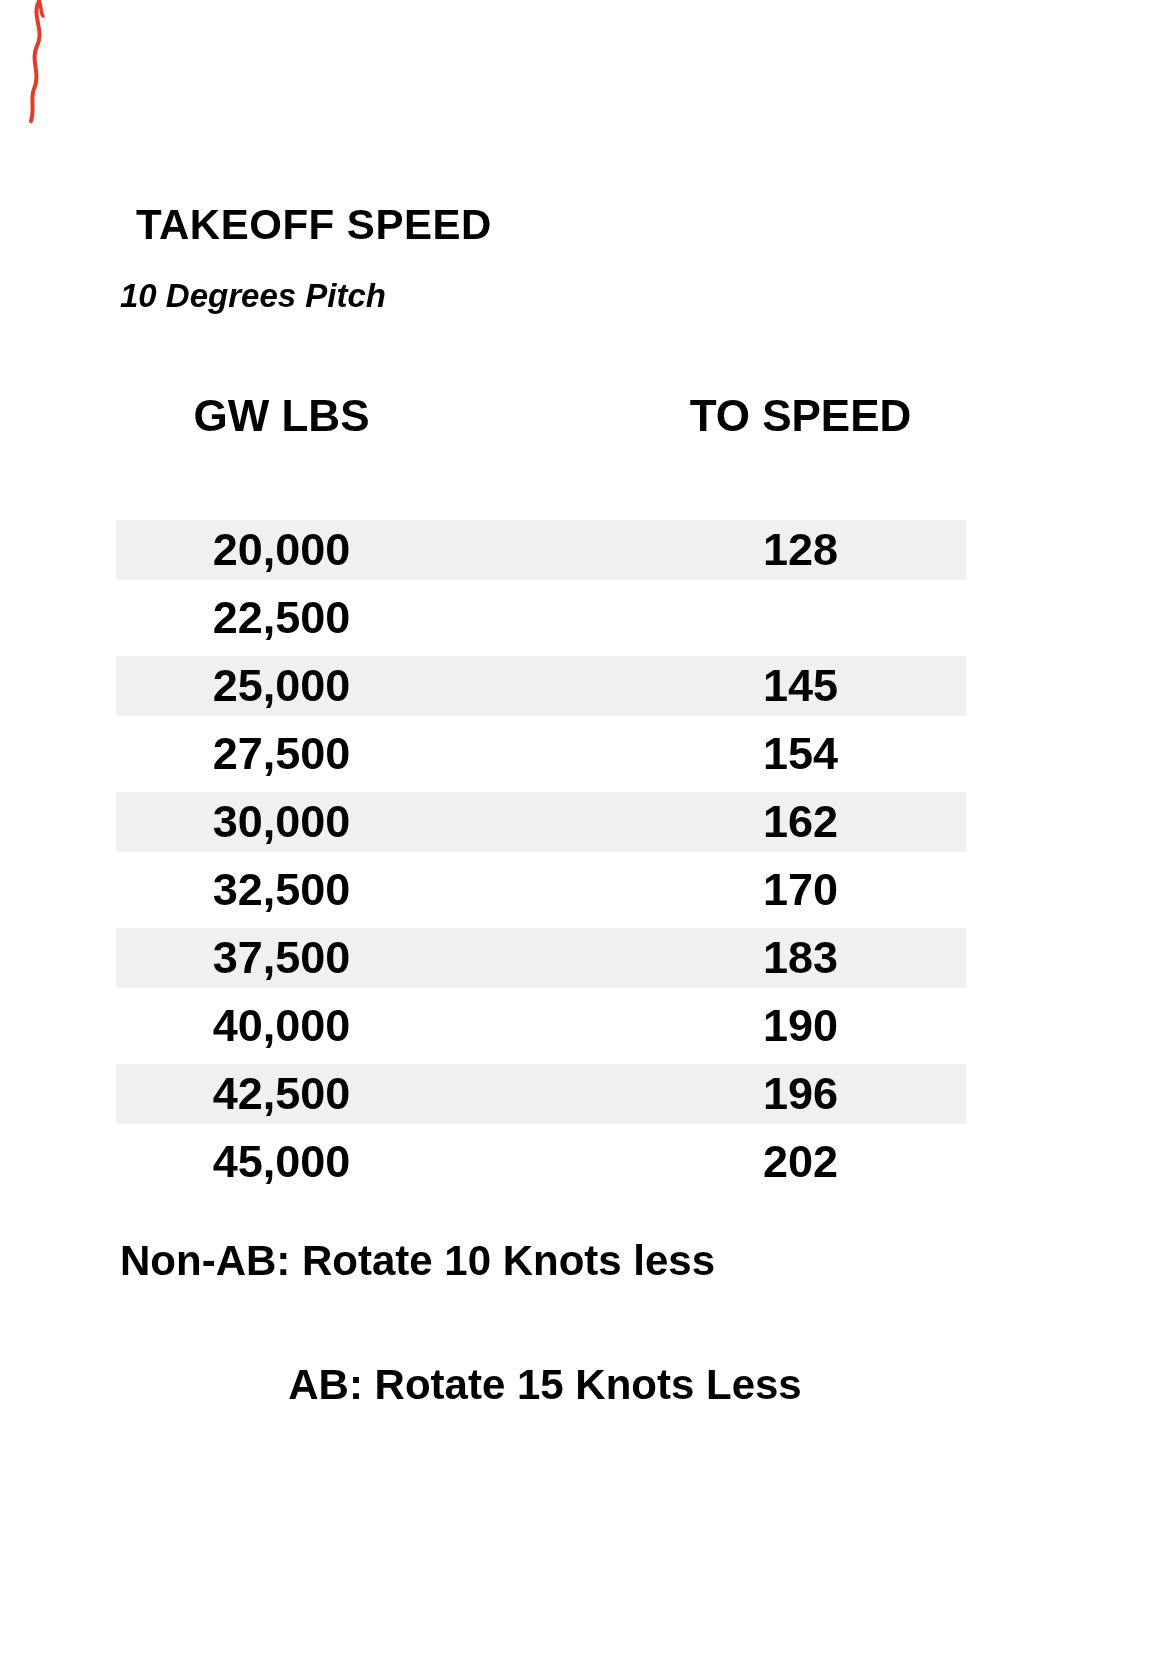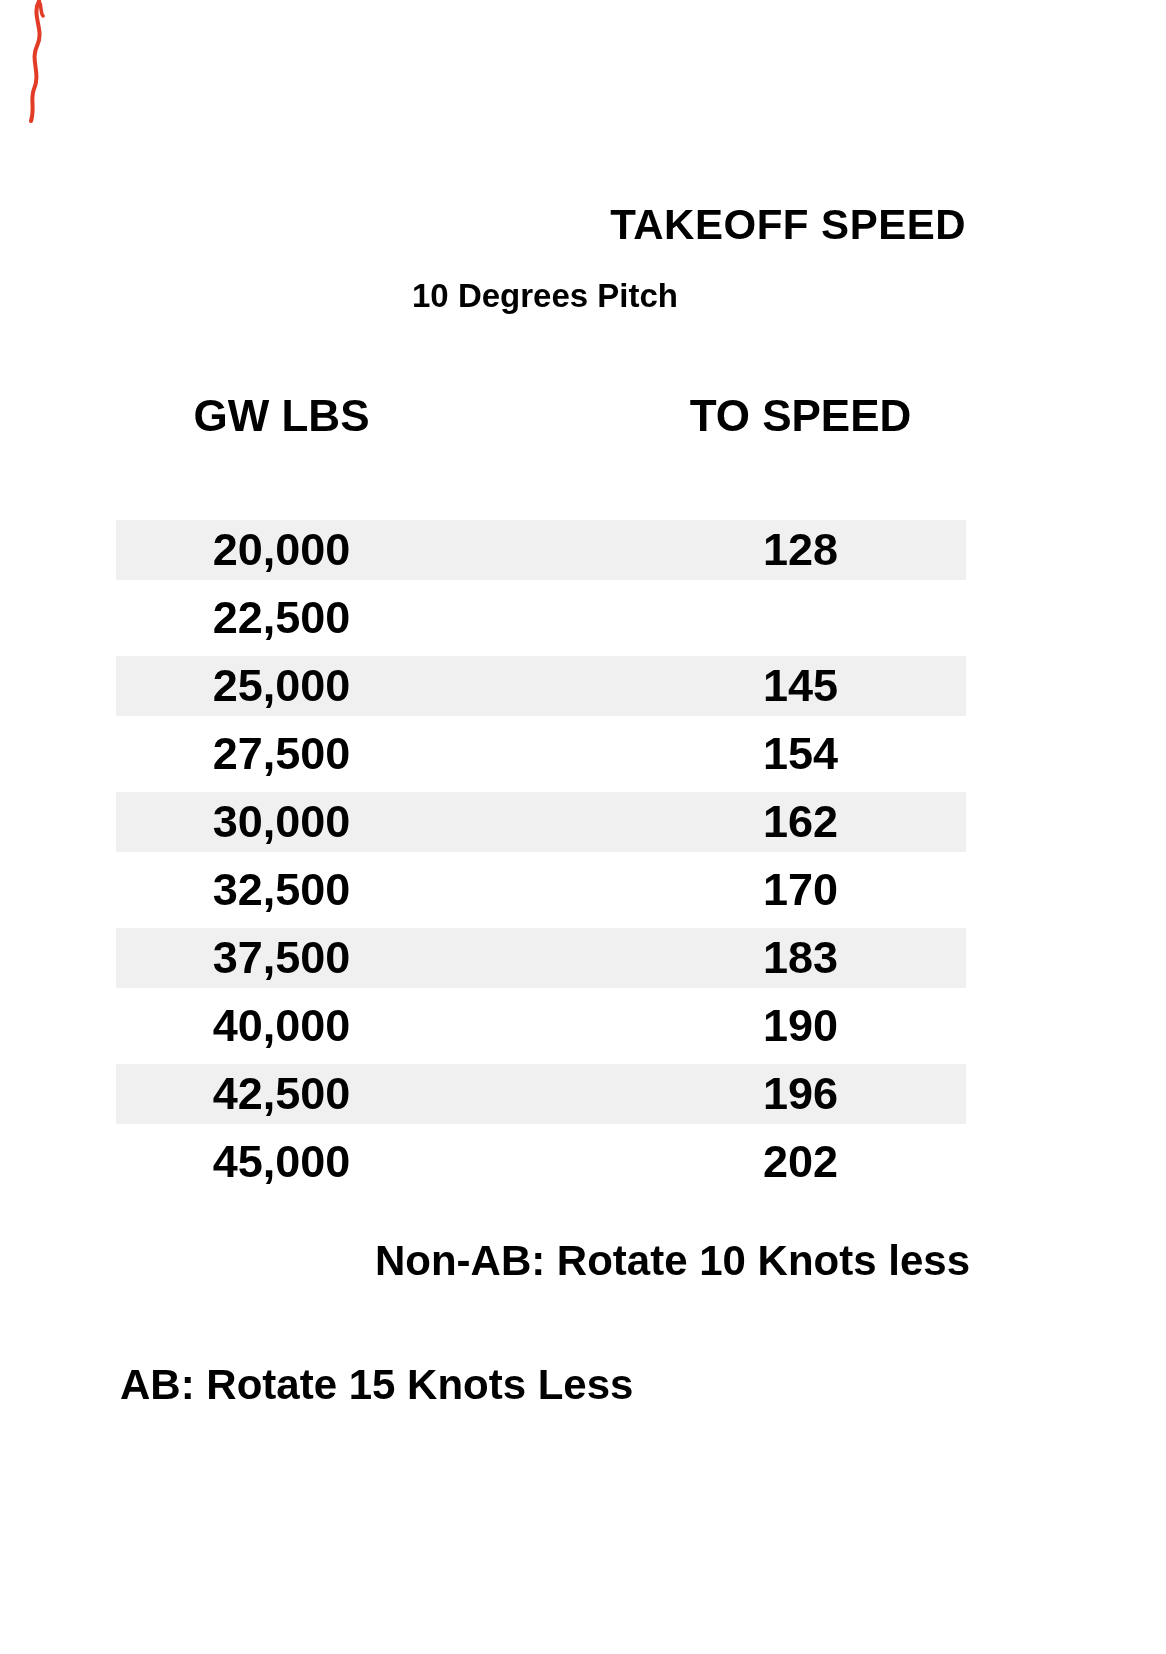--- a/index.html
+++ b/index.html
@@ -14,48 +14,48 @@
     width:1166px;
     height:1654px;
     margin:0 auto;
     background:var(--paper);
     color:var(--ink);
     font-family:"Liberation Sans", sans-serif;
     font-weight:bold;
     overflow:hidden;
   }
   .doc-title{
-    position:absolute; top:202px; left:116px; width:850px;
-    text-align:right; font-size:42px; letter-spacing:0.5px;
+    position:absolute; top:202px; left:136px; width:850px;
+    text-align:left; font-size:42px; letter-spacing:0.5px;
     line-height:1.1; white-space:nowrap;
   }
   .doc-subtitle{
     position:absolute; top:278px; left:120px; width:850px;
-    text-align:center; font-size:33px; line-height:1.1; white-space:nowrap;
+    text-align:left; font-size:33px; line-height:1.1; white-space:nowrap;font-style:italic;
   }
   .col-head-row{
     position:absolute; top:392px; left:116px; width:850px;
     display:flex; font-size:44px; line-height:1.1;
   }
   .cell-l{ width:50%; box-sizing:border-box; text-align:center; padding-right:94px; }
   .cell-r{ width:50%; box-sizing:border-box; text-align:center; padding-left:94px; }
   .speed-table{
     position:absolute; top:512px; left:116px; width:850px;
   }
   .t-row{
     display:flex; height:60px; line-height:60px; font-size:45px;margin-top:8px;
   }
   .t-row:nth-child(odd){ background:var(--stripe); }
   .note-1{
     position:absolute; top:1238px; left:120px; width:850px;
-    text-align:right; font-size:42px; line-height:1.1; white-space:nowrap;
+    text-align:left; font-size:42px; line-height:1.1; white-space:nowrap;
   }
   .note-2{
     position:absolute; top:1362px; left:120px; width:850px;
-    font-size:42px; line-height:1.1; white-space:nowrap;
+    text-align:center; font-size:42px; line-height:1.1; white-space:nowrap;
   }
   .scribble{
     position:absolute; top:0; left:22px; width:38px; height:124px;
   }
 </style>
 </head>
 <body>
 
 <div class="page">
 

